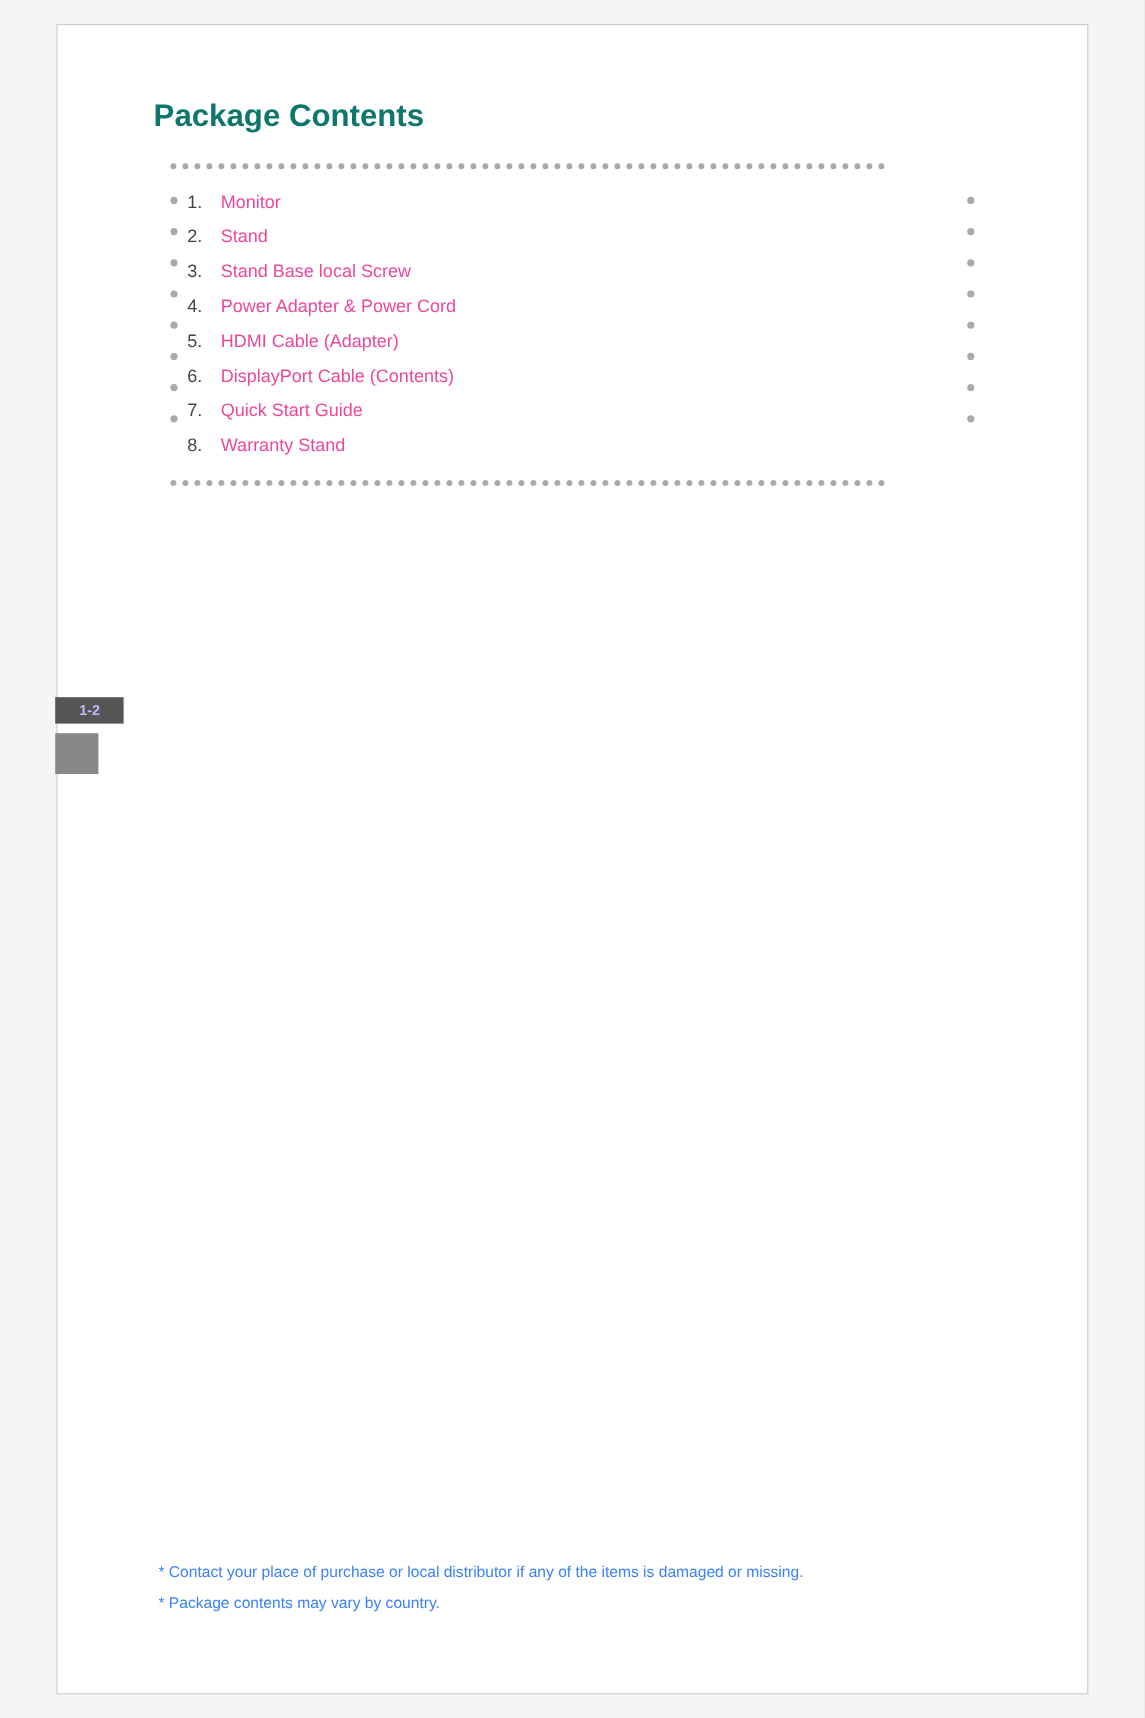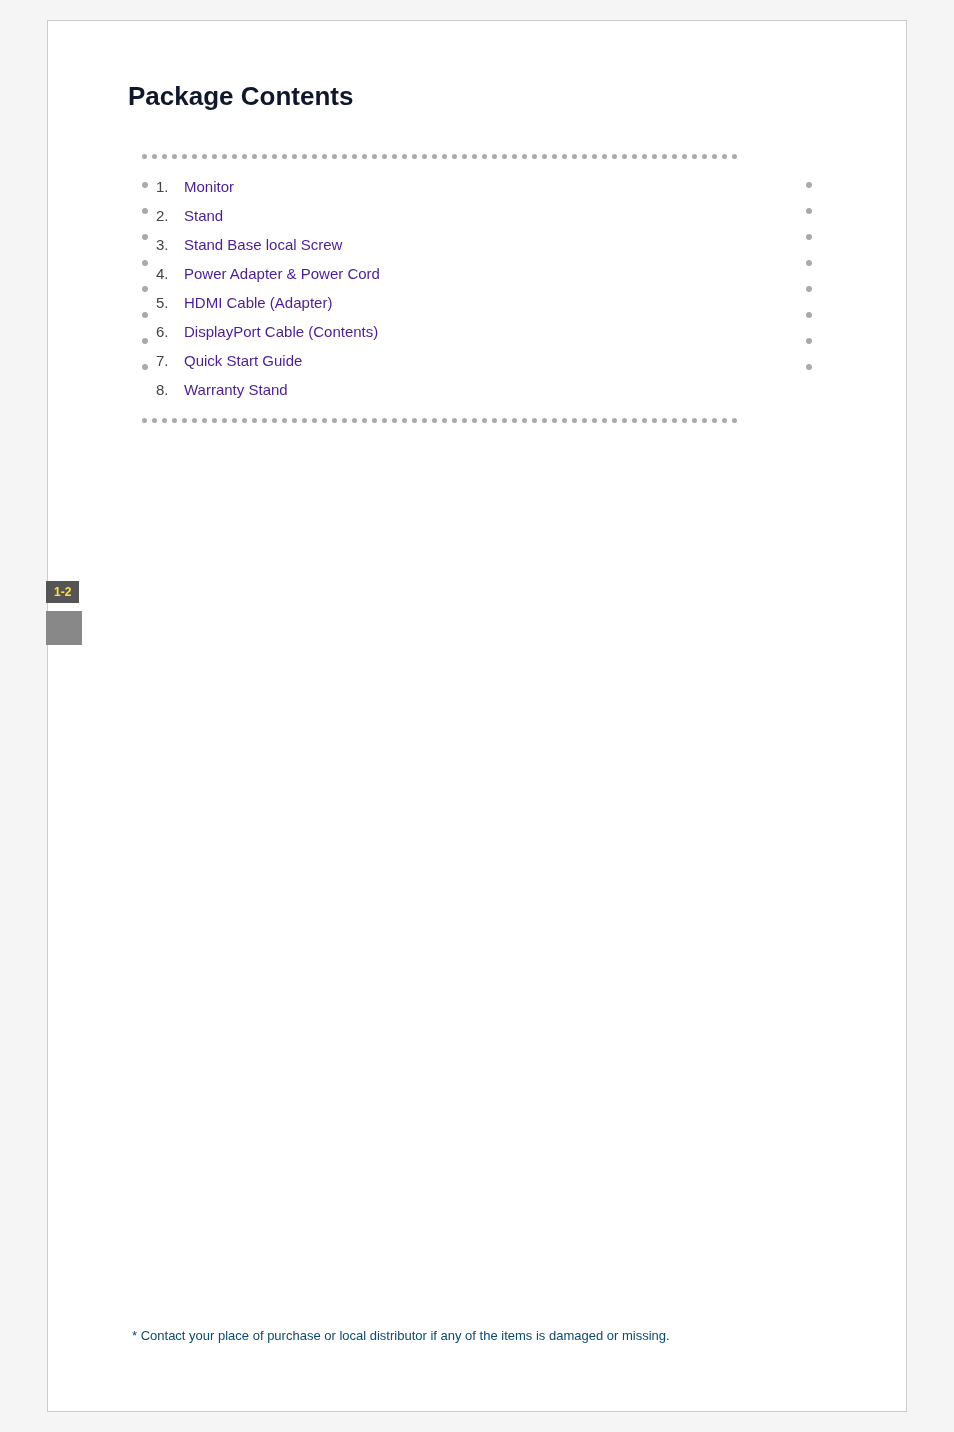--- a/index.html
+++ b/index.html
@@ -33,43 +33,43 @@
       border: 1px solid #cccccc;
       position: relative;
       padding: 60px 80px 60px 80px;
     }
 
     .page-number-badge {
       position: absolute;
       left: -2px;
       top: 560px;
       background: #555555;
-      color: #fde047;
+      color: #c4b5fd;
       font-size: 12px;
       font-weight: bold;
-      padding: 4px 8px;
+      padding: 4px 20px;
       display: flex;
       align-items: flex-end;
       justify-content: center;
     }
 
     .page-number-block {
       position: absolute;
       left: -2px;
       top: 590px;
       background: #888888;
       width: 36px;
       height: 34px;
     }
 
     .section-title {
       font-size: 26px;
       font-weight: bold;
-      color: #0f172a;
-      margin-bottom: 30px;
+      color: #0f766e;
+      margin-bottom: 12px;
     }
 
     .dotted-box {
       border: none;
       padding: 10px 14px;
       margin-bottom: 30px;
       position: relative;
     }
 
     .dotted-border-top,
@@ -154,33 +154,33 @@
       font-size: 15px;
       color: #444444;
     }
 
     .item-number {
       min-width: 28px;
       color: #444444;
     }
 
     .item-text {
-      color: #4c1d95;
+      color: #ec4899;
     }
 
     .footnotes {
       position: absolute;
       bottom: 60px;
       left: 80px;
       right: 80px;
     }
 
     .footnote {
       font-size: 13px;
-      color: #0c4a6e;
+      color: #3b82f6;
       margin-bottom: 6px;
       line-height: 1.5;
       display: flex;
       align-items: flex-start;
     }
 
     .footnote-star {
       margin-right: 4px;
       flex-shrink: 0;
     }
@@ -389,16 +389,20 @@
             <div class="dot"></div>
           </div>
       </div>
     </div>
 
     <div class="footnotes" id="footnotes">
         <div class="footnote">
           <span class="footnote-star"></span>
           <span>* Contact your place of purchase or local distributor if any of the items is damaged or missing.</span>
         </div>
+        <div class="footnote">
+          <span class="footnote-star"></span>
+          <span>* Package contents may vary by country.</span>
+        </div>
       </div>
 
   </div>
 </div>
 
 </body></html>

